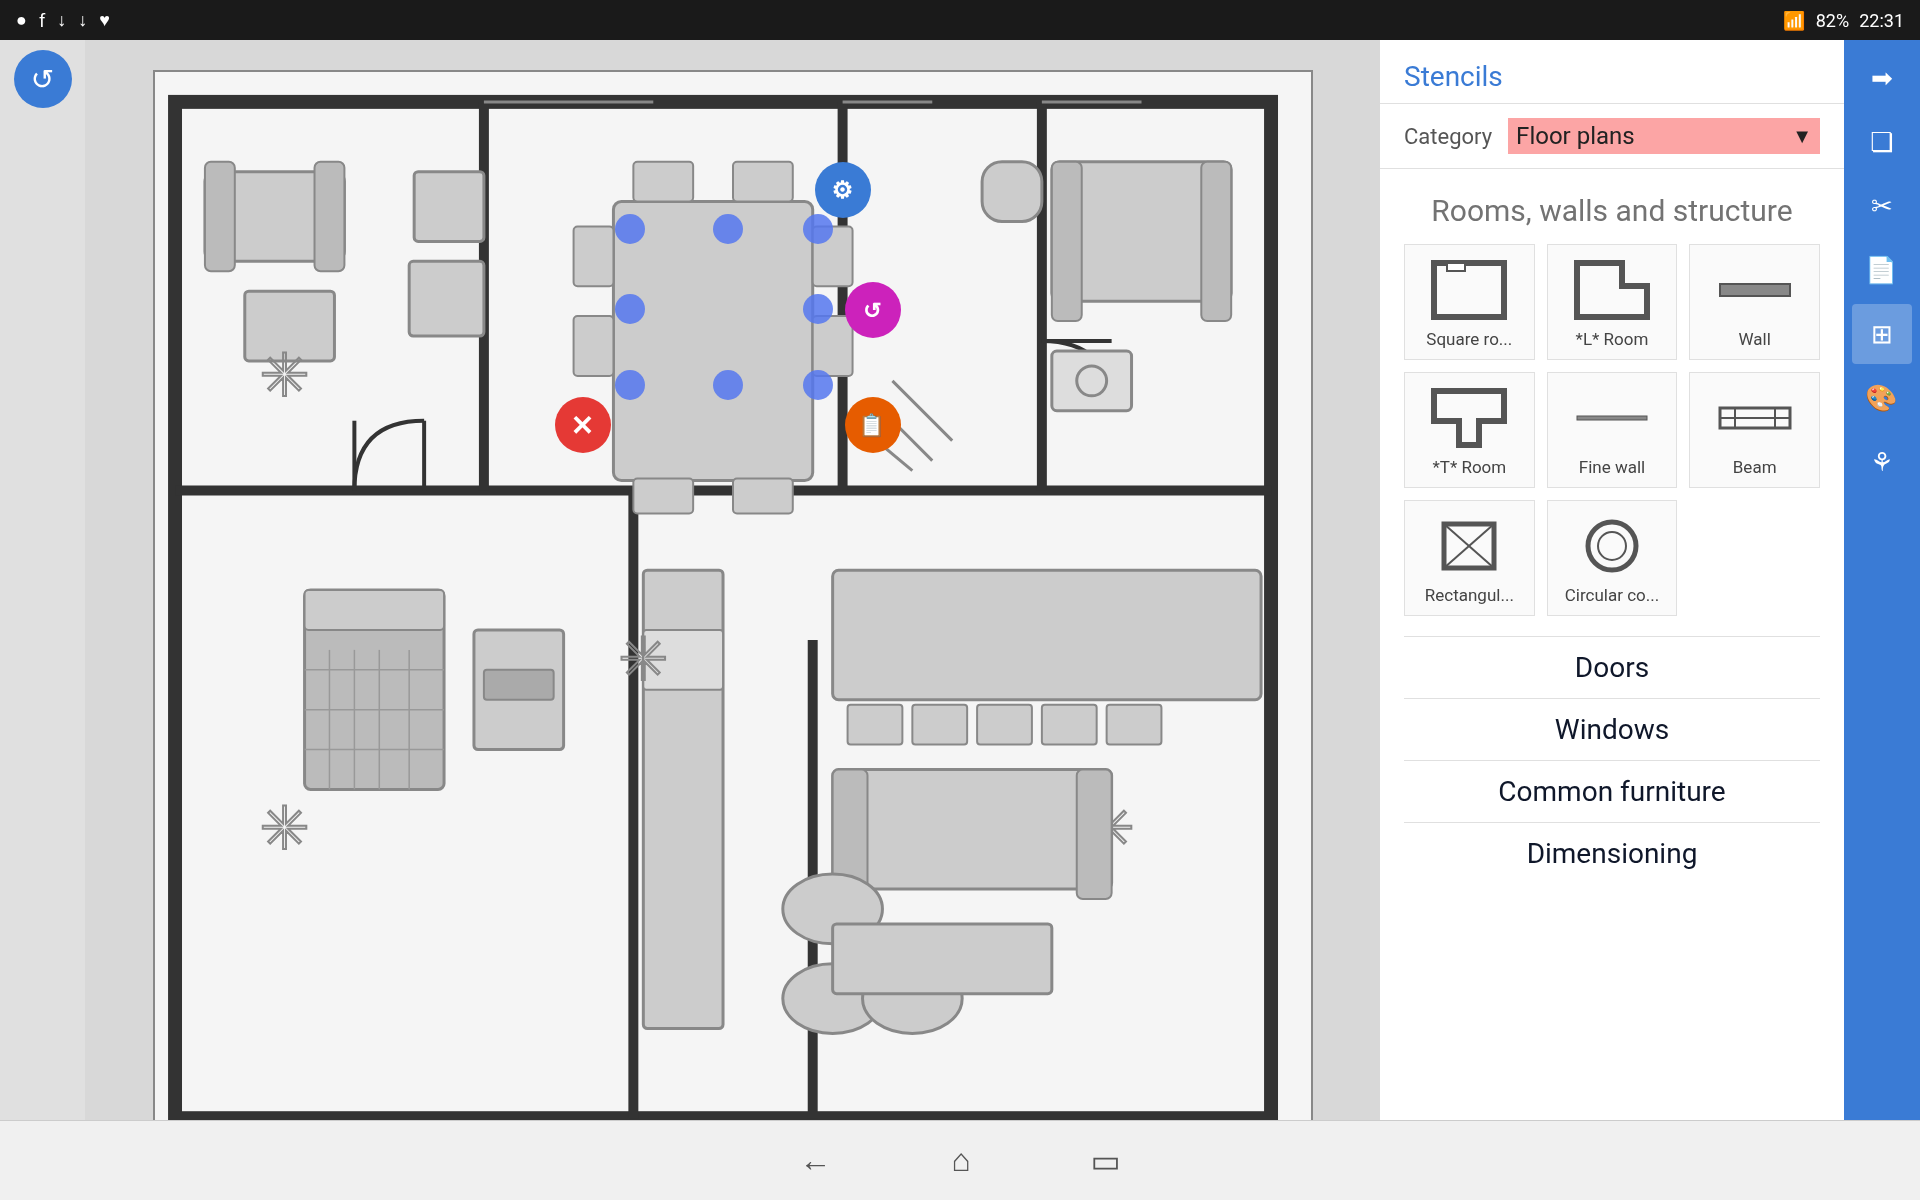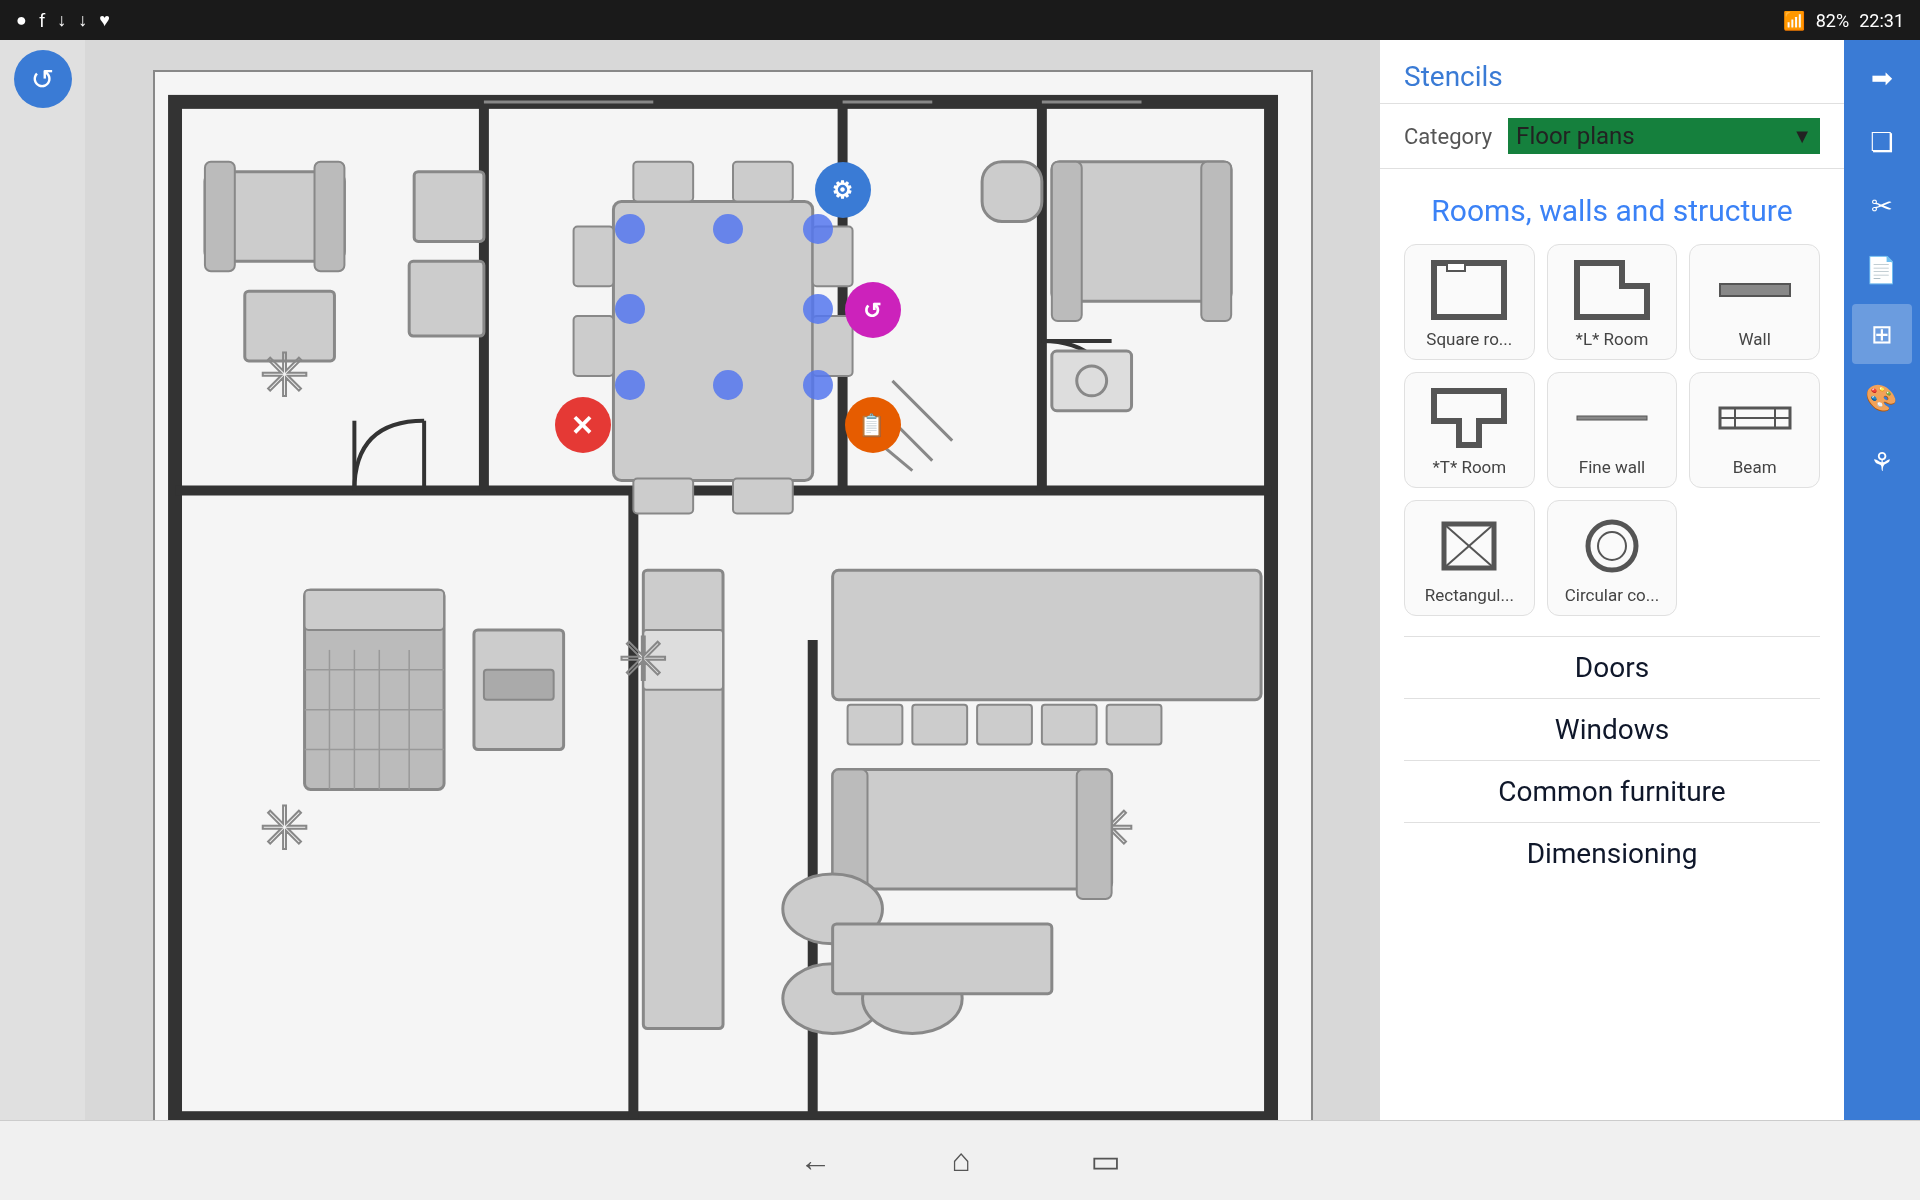--- a/index.html
+++ b/index.html
@@ -50,35 +50,35 @@
       padding: 20px 24px 10px; border-bottom: 1px solid #e0e0e0;
     }
     #stencils-title { font-size: 28px; color: #3a7bd5; font-weight: 400; }
     #category-row {
       display: flex; align-items: center; padding: 14px 24px; border-bottom: 1px solid #e0e0e0; text-align: center;
     }
     #category-label { font-size: 22px; color: #555; margin-right: 16px; }
     #category-value {
       font-size: 24px; color: #222; flex: 1;
       display: flex; align-items: center; justify-content: space-between;
-      background: #15803d; border: none; padding: 4px 8px; gap: 10px;
+      background: #fca5a5; border: none; padding: 4px 8px; gap: 10px;
     }
     #stencils-content { flex: 1; overflow-y: auto; padding: 16px 24px; }
 
     .section-title {
-      font-size: 30px; color: #3b82f6; font-weight: 400;
+      font-size: 30px; color: #737373; font-weight: 400;
       text-align: center; margin-bottom: 16px; margin-top: 8px;
     }
     .stencil-grid {
       display: grid; grid-template-columns: repeat(3, 1fr); gap: 12px;
       margin-bottom: 20px;
     }
     .stencil-item {
       display: flex; flex-direction: column; align-items: center;
-      padding: 10px 6px; border: 1px solid #e0e0e0; border-radius: 12px;
+      padding: 10px 6px; border: 1px solid #e0e0e0; border-radius: 0;
       cursor: pointer; background: #fafafa;
     }
     .stencil-icon { width: 90px; height: 70px; display: flex; align-items: center; justify-content: center; }
     .stencil-label { font-size: 17px; color: #444; text-align: center; margin-top: 4px; }
 
     .category-section {
       font-size: 28px; color: #0f172a; font-weight: 400;
       text-align: center; padding: 14px 0; cursor: pointer;
       border-top: 1px solid #e0e0e0;
     }

